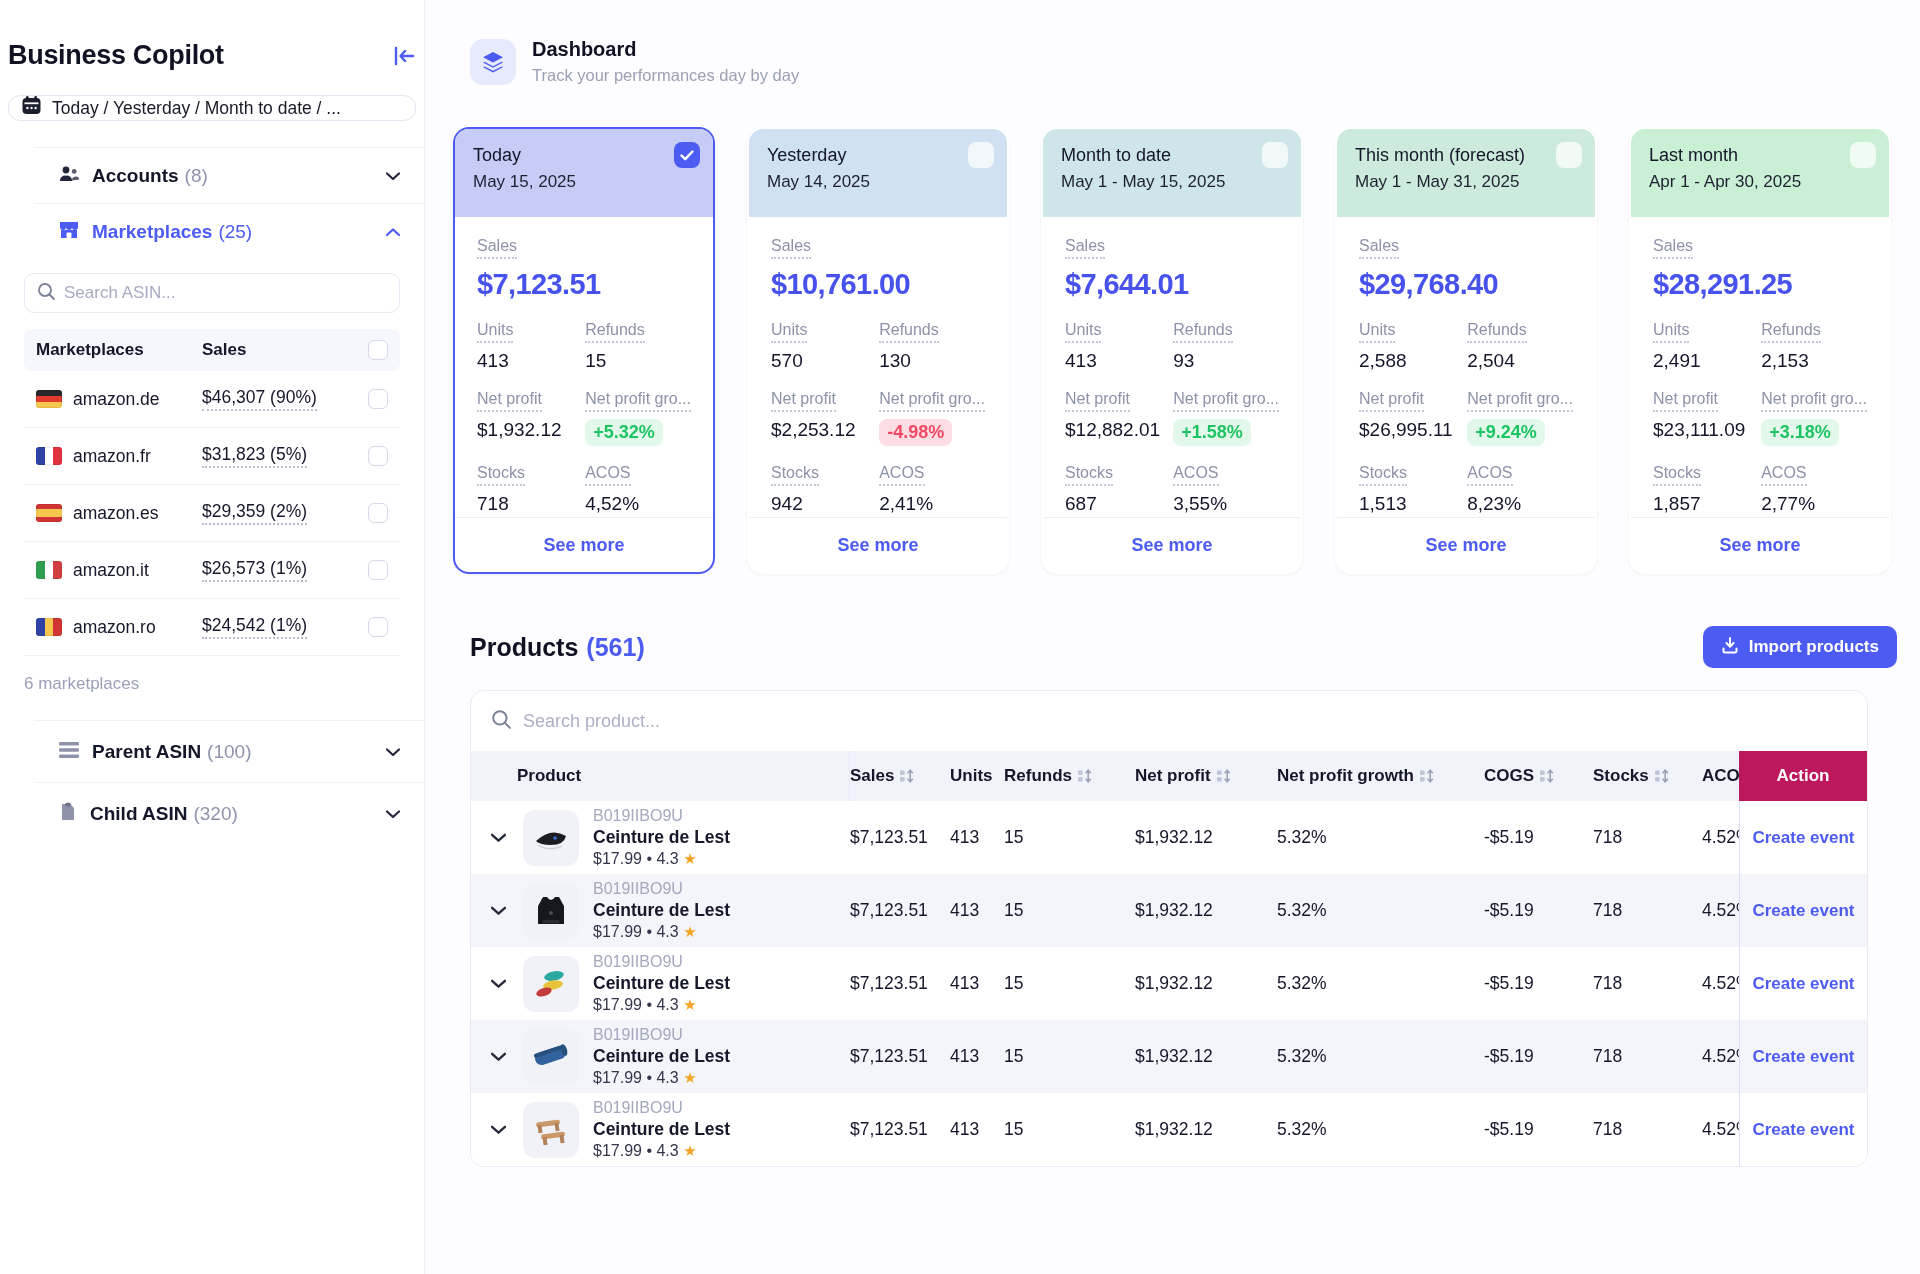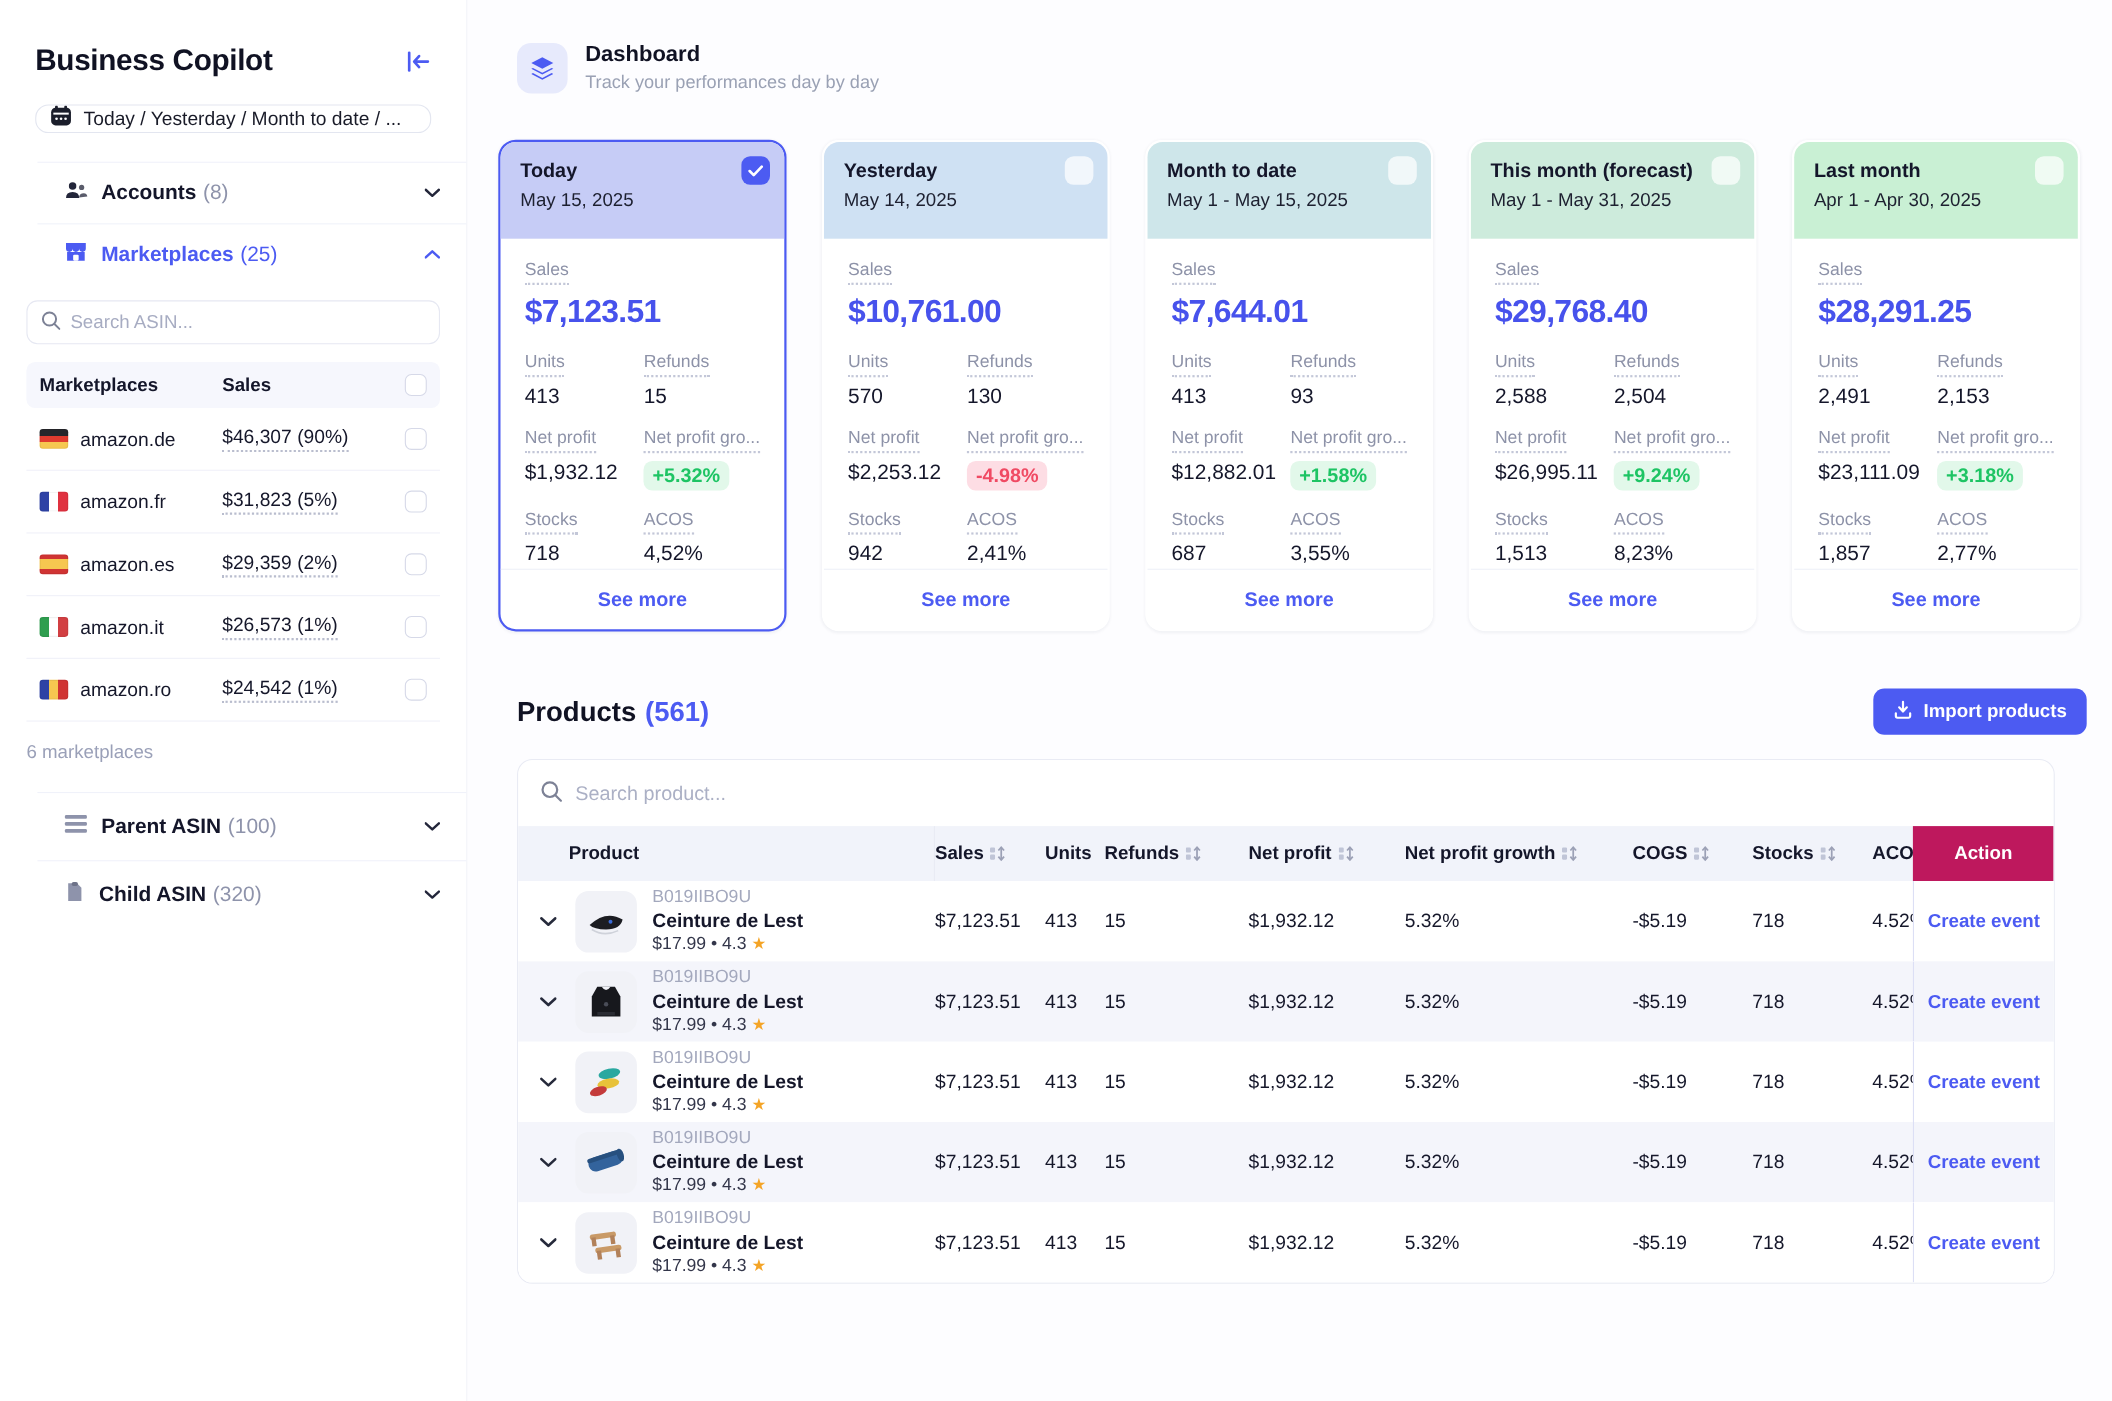--- a/index.html
+++ b/index.html
@@ -3,21 +3,21 @@
 <meta charset="utf-8">
 <style>
   * { margin:0; padding:0; box-sizing:border-box; }
   html,body { width:1920px; height:1274px; overflow:hidden; background:#fdfdff;
               font-family:"Liberation Sans", sans-serif; color:#15172a; }
   .app { display:flex; width:100%; height:100%; }
 
   
   .sidebar { width:425px; min-width:425px; background:#fff; border-right:1px solid #eef0f7;
              padding:40px 0 0 0; height:100%; }
-  .side-pad { padding:0 32px; }
+  .side-pad { padding:0 8px; }
   .side-title-row { display:flex; align-items:center; justify-content:space-between; }
   .side-title { font-size:27px; font-weight:700; color:#101223; letter-spacing:-0.3px; }
   .collapse-btn { color:#4c5bf2; cursor:pointer; display:flex; align-items:center; }
   .date-field { margin-top:24px; height:26px; border:1.5px solid #e3e6f0; border-radius:12px;
                 display:flex; align-items:center; gap:10px; padding:0 12px; background:#fff;
                 font-size:17.5px; color:#191b28; white-space:nowrap; overflow:hidden; cursor:pointer; }
   .side-sections { margin-top:26px; }
   .side-row { border-top:1px solid #f0f2fa; height:56px; display:flex; align-items:center;
               gap:12px; padding:0 24px; cursor:pointer;margin-left:34px; }
   .side-row .grow { flex:1; }
@@ -66,21 +66,21 @@
   
   .cards { display:flex; gap:32px; margin-top:42px; }
   .card { width:262px; height:447px; border-radius:16px; background:#fff; overflow:hidden;
           border:2px solid transparent; box-shadow:0 1px 3px rgba(25,28,60,.06);
           display:flex; flex-direction:column; }
   .card.selected { border-color:#4c5bf2; }
   .card-head { height:88px; padding:16px 18px 0; position:relative; }
   .card-head.c0 { background:#c6ccf6; } .card-head.c1 { background:#cfe1f3; }
   .card-head.c2 { background:#cee6ea; } .card-head.c3 { background:#cdebdc; }
   .card-head.c4 { background:#c9f0d4; }
-  .card-title { font-size:18px; font-weight:700; color:#14162a; }
+  .card-title { font-size:18px; font-weight:400; color:#14162a; }
   .card-date { font-size:17px; color:#1d2030; margin-top:6px; }
   .card-check { position:absolute; top:13px; right:13px; width:26px; height:26px; border-radius:8px;
                 background:rgba(255,255,255,.72); cursor:pointer; display:flex; align-items:center;
                 justify-content:center; }
   .card-check.checked { background:#4c5bf2; }
   .card-body { padding:20px 22px 0; flex:1; }
   .metric-label { font-size:16px; color:#8d92a8; border-bottom:2px dotted #c3c7d8;
                   padding-bottom:2px; display:inline-block; white-space:nowrap; }
   .sales-value { font-size:29px; font-weight:700; color:#4752ec; letter-spacing:-0.6px;
                  margin:9px 0 20px; }

